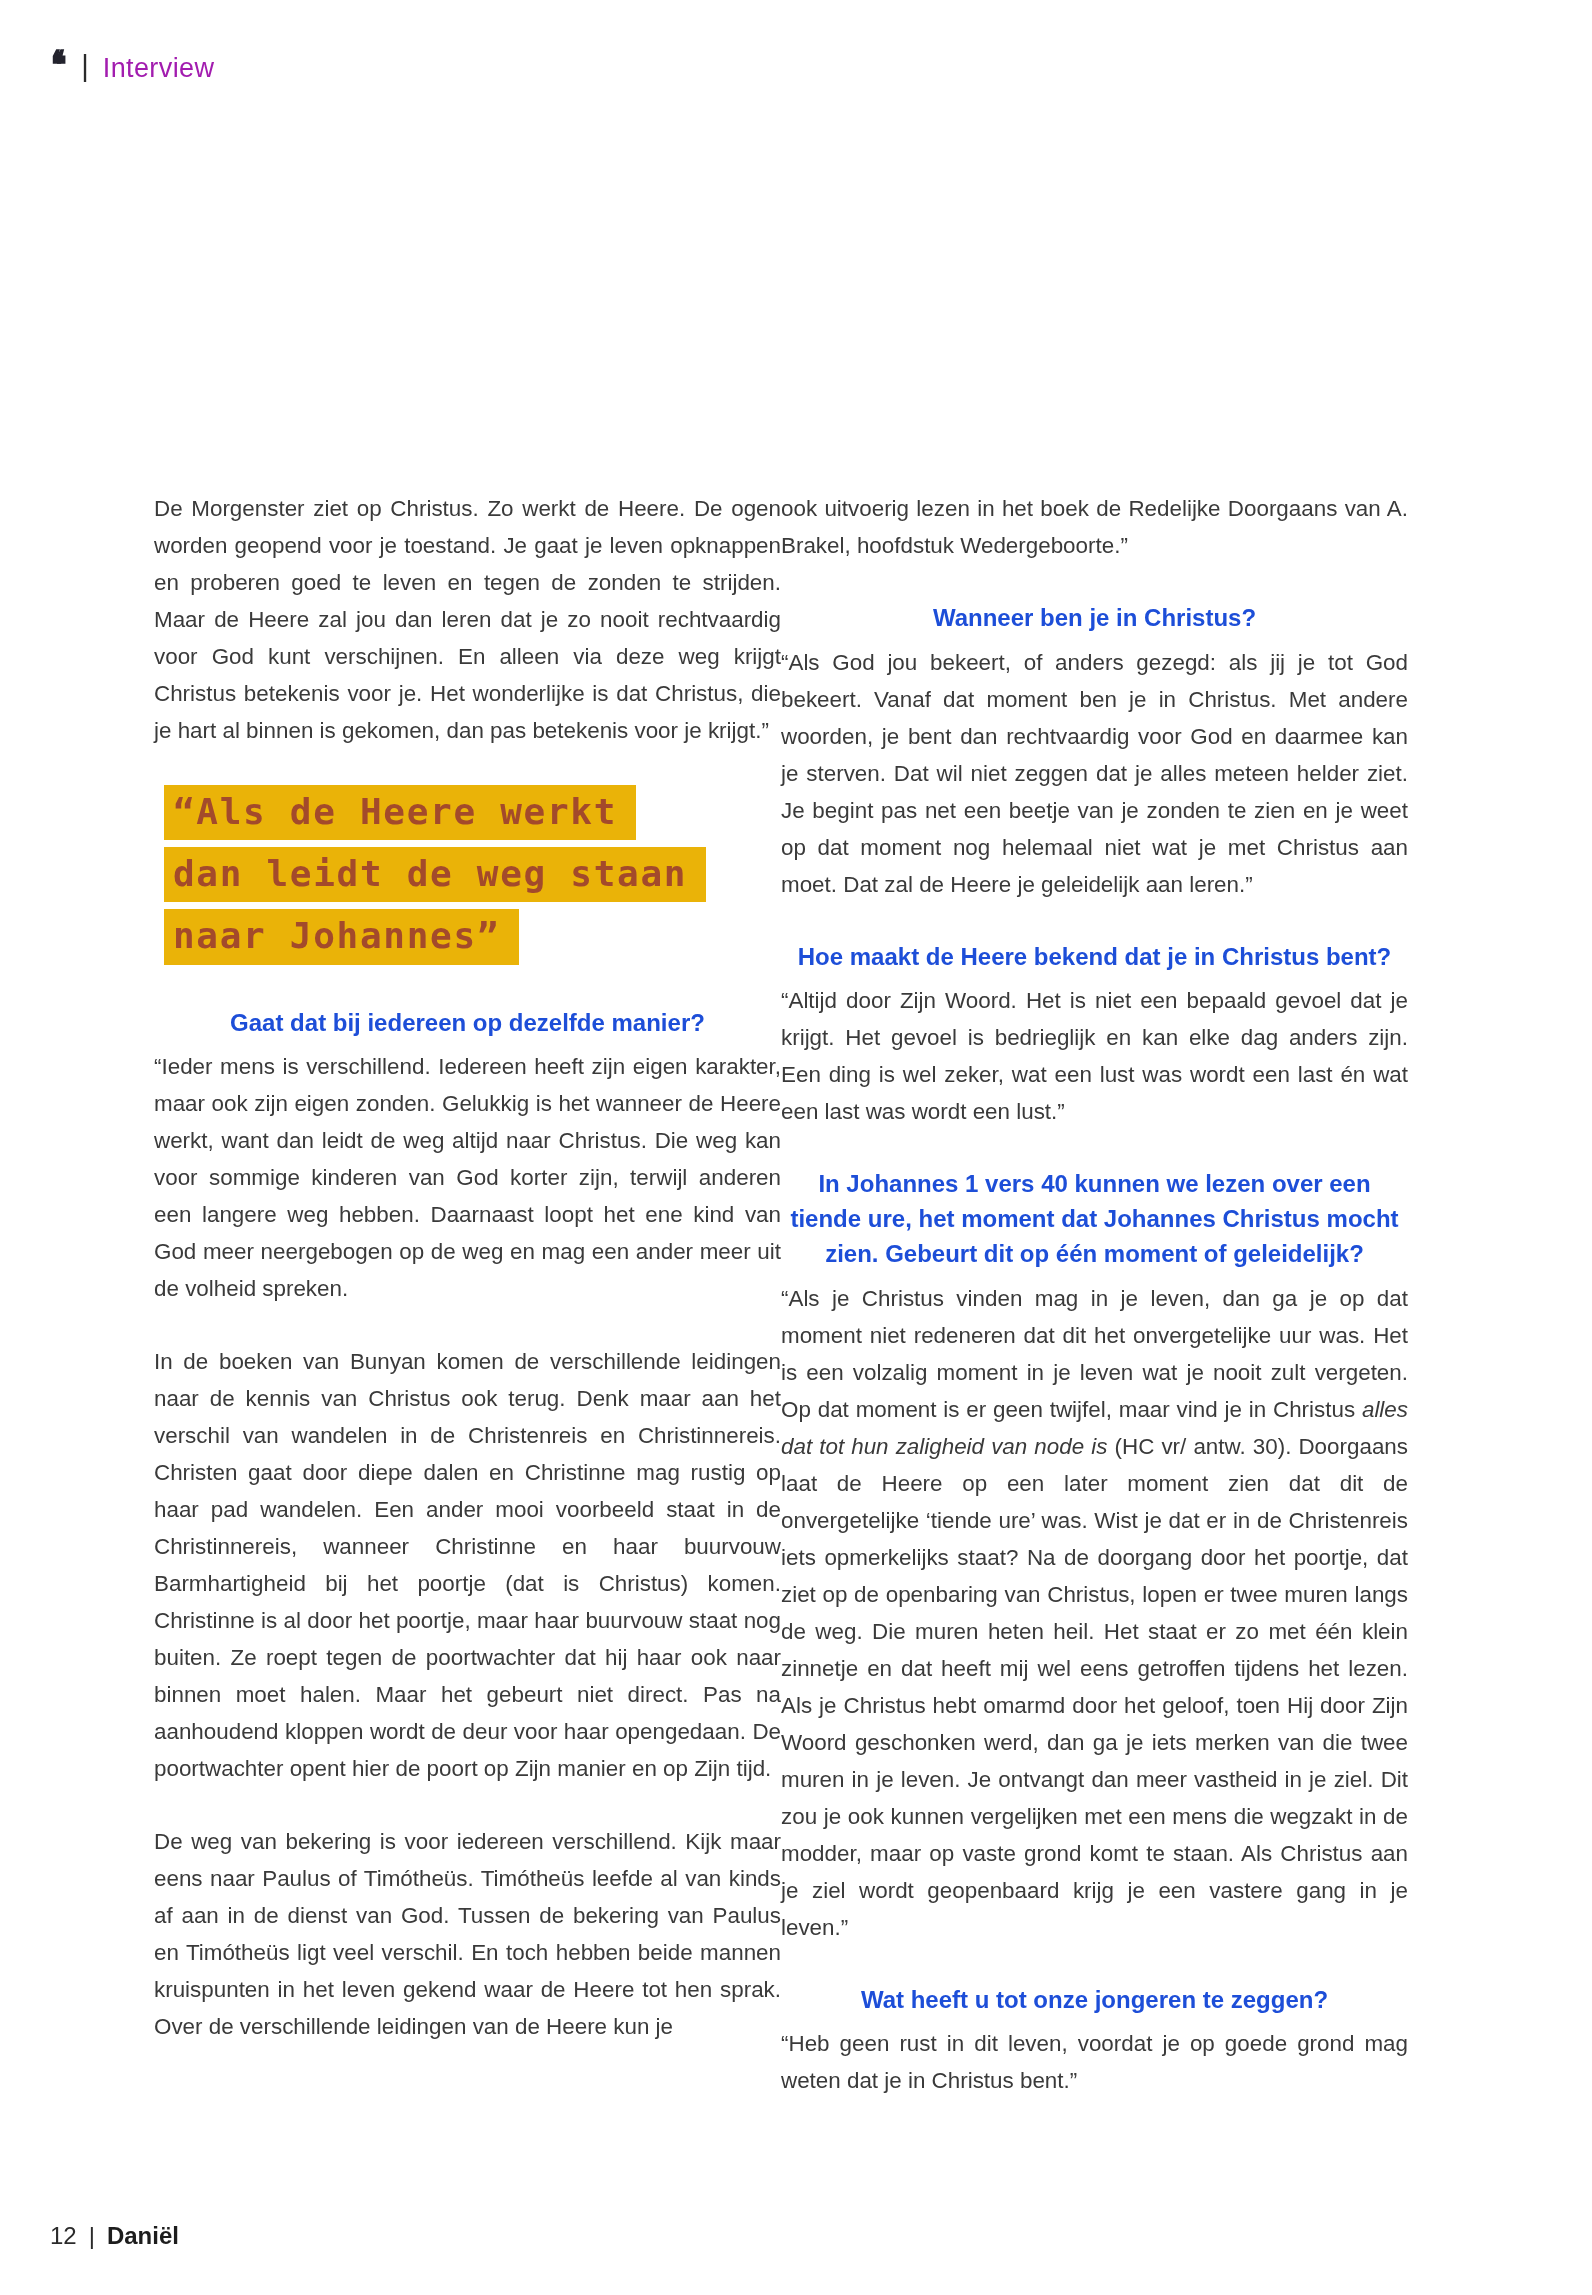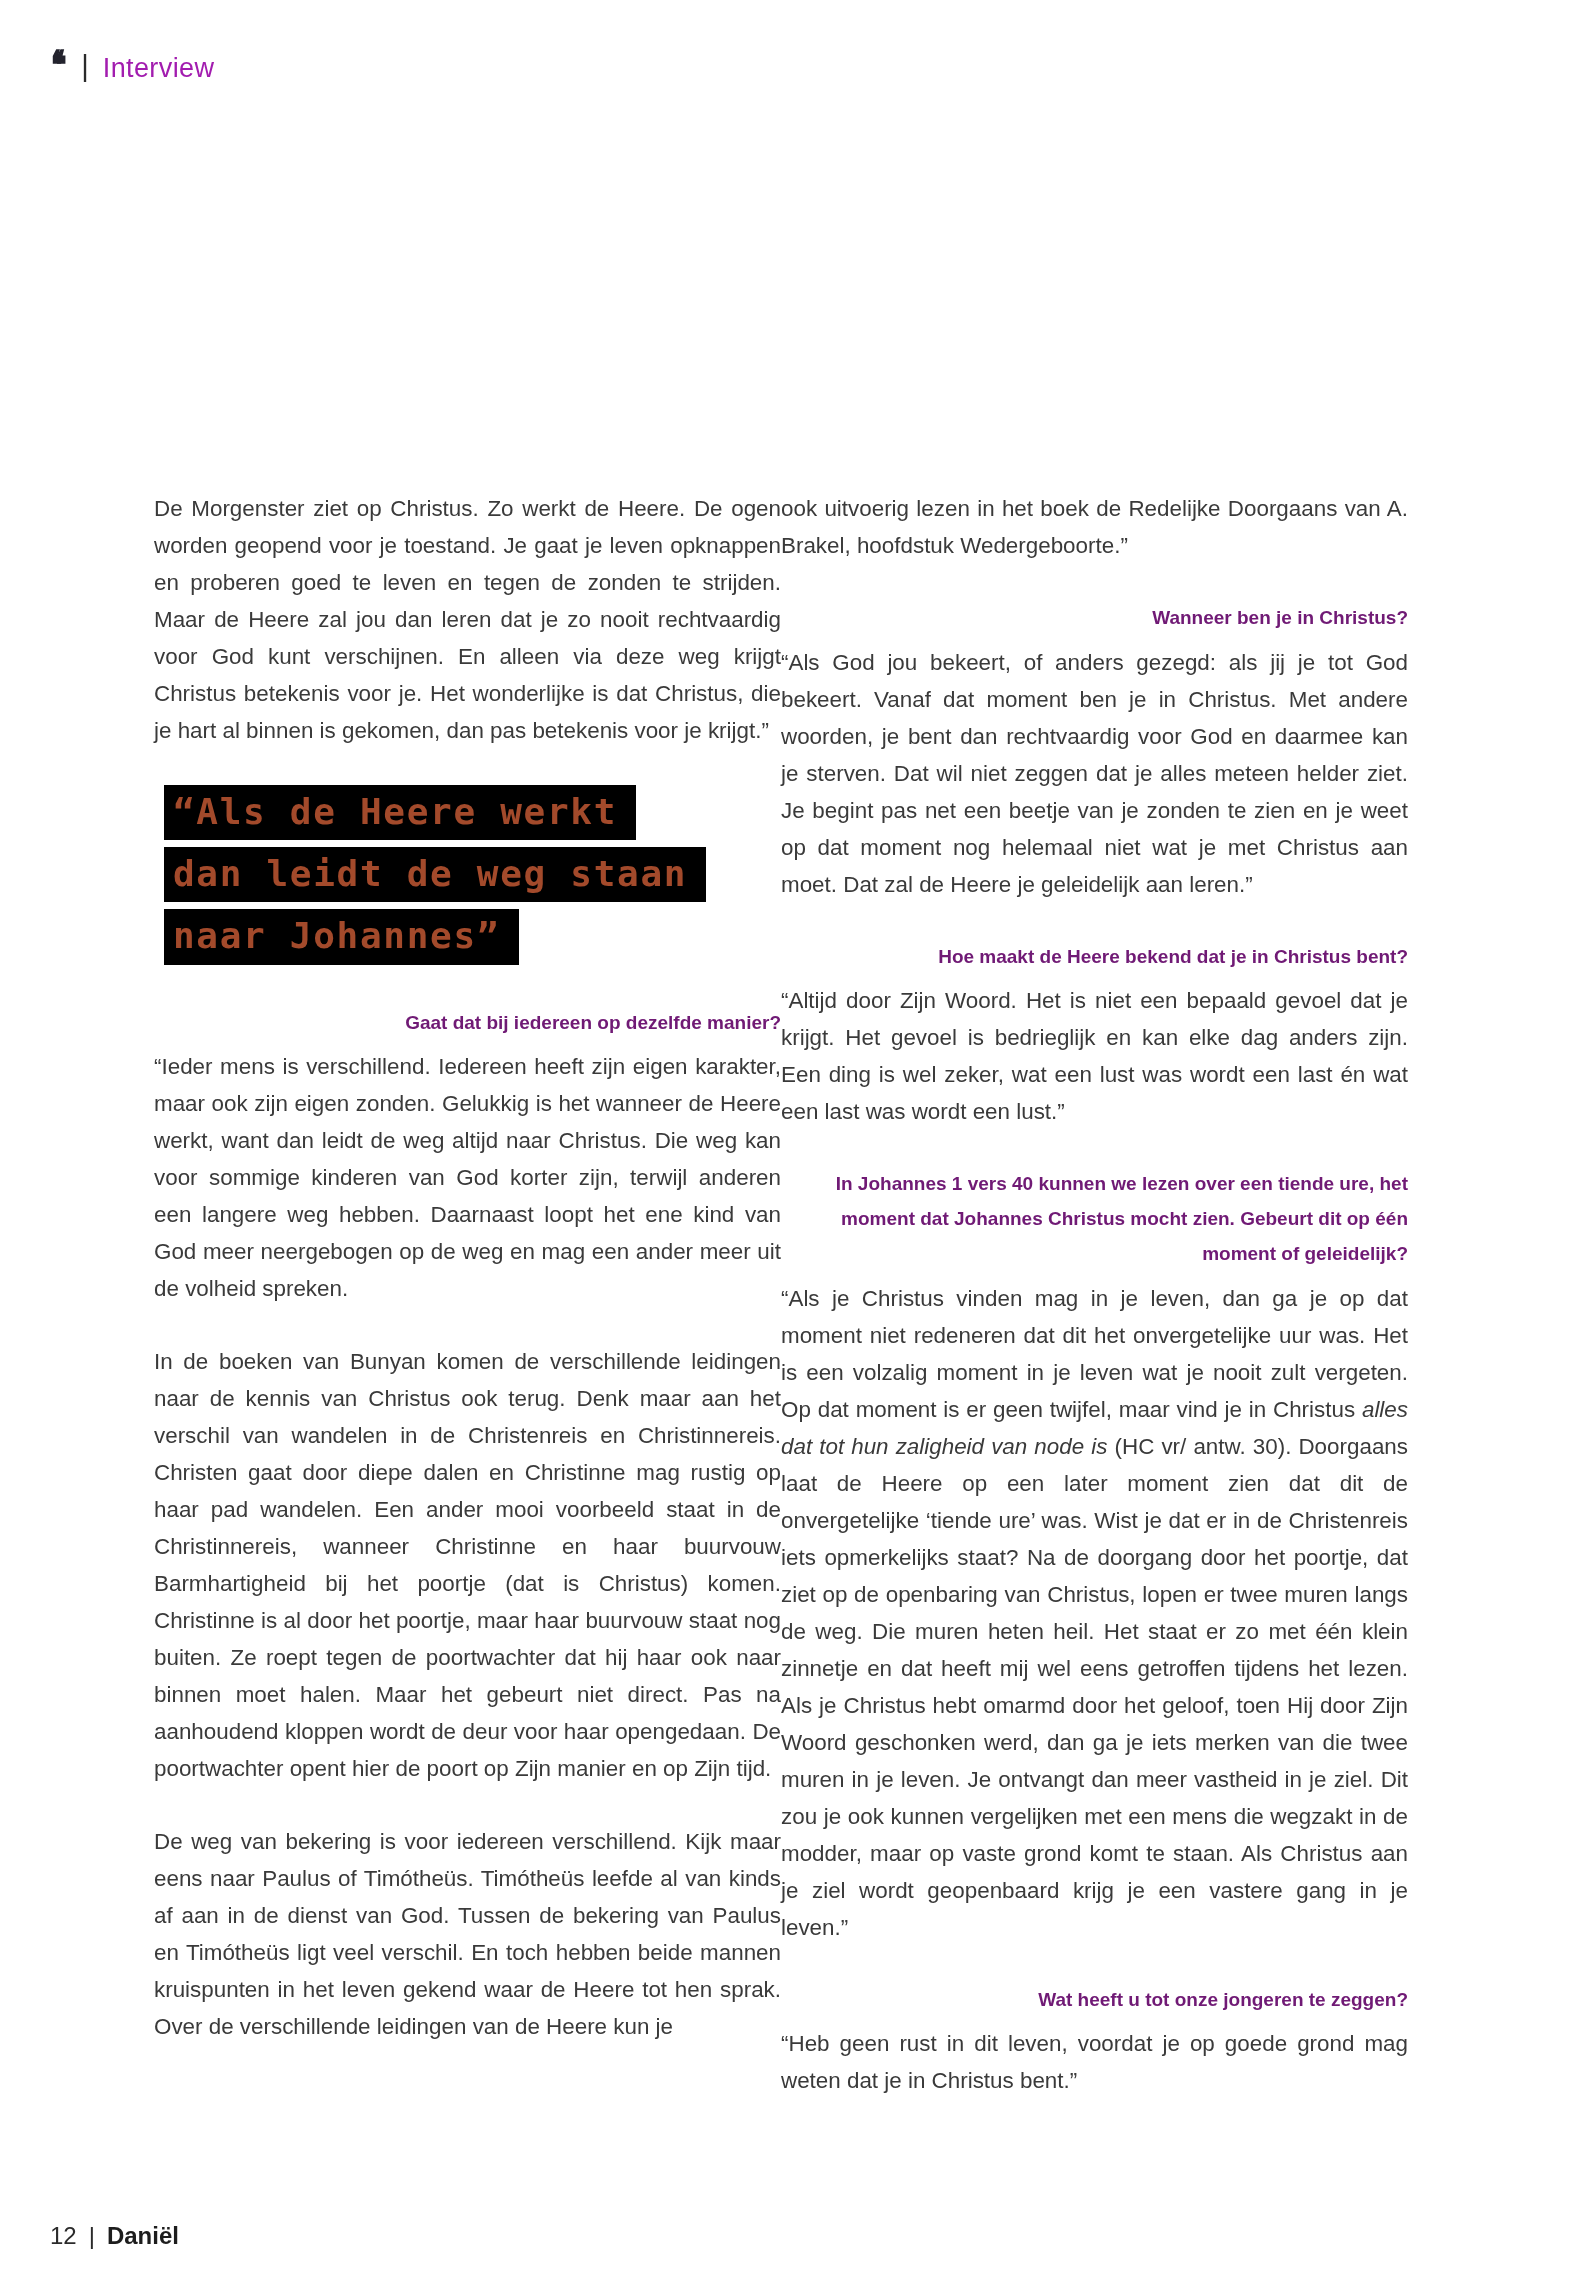--- a/index.html
+++ b/index.html
@@ -59,45 +59,45 @@
     width: 627px;
     font-size: 22.4px;
     line-height: 37px;
     text-align: justify;
     hyphens: auto;
   }
   .col p {
     margin: 0 0 36px 0;
   }
   .question-heading {
-    color: #701a75;
+    color: #1d4ed8;
     font-weight: bold;
-    font-size: 19px;
+    font-size: 24px;
     line-height: 35px;
     margin: 0 0 8.6px 0;
-    text-align: right;
+    text-align: center;
     hyphens: none;
   }
   .it { font-style: italic; }
 
   
   .pull-quote {
     margin: 22.4px 0 40px 10.4px;
     text-align: left;
   }
   .pq-row { margin-bottom: 7px; }
   .pq-line {
     display: inline-block;
     font-family: "DejaVu Sans Mono", monospace;
     font-weight: bold;
     font-size: 36px;
     line-height: 50px;
     letter-spacing: 1.7px;
     color: #a34a2b;
-    background: #000000;
+    background: #eab308;
     padding: 1.7px 19px 3.5px 8.6px;
   }
 
   
   .page-footer {
     position: absolute;
     left: 50px;
     bottom: 45px;
     display: flex;
     align-items: baseline;

